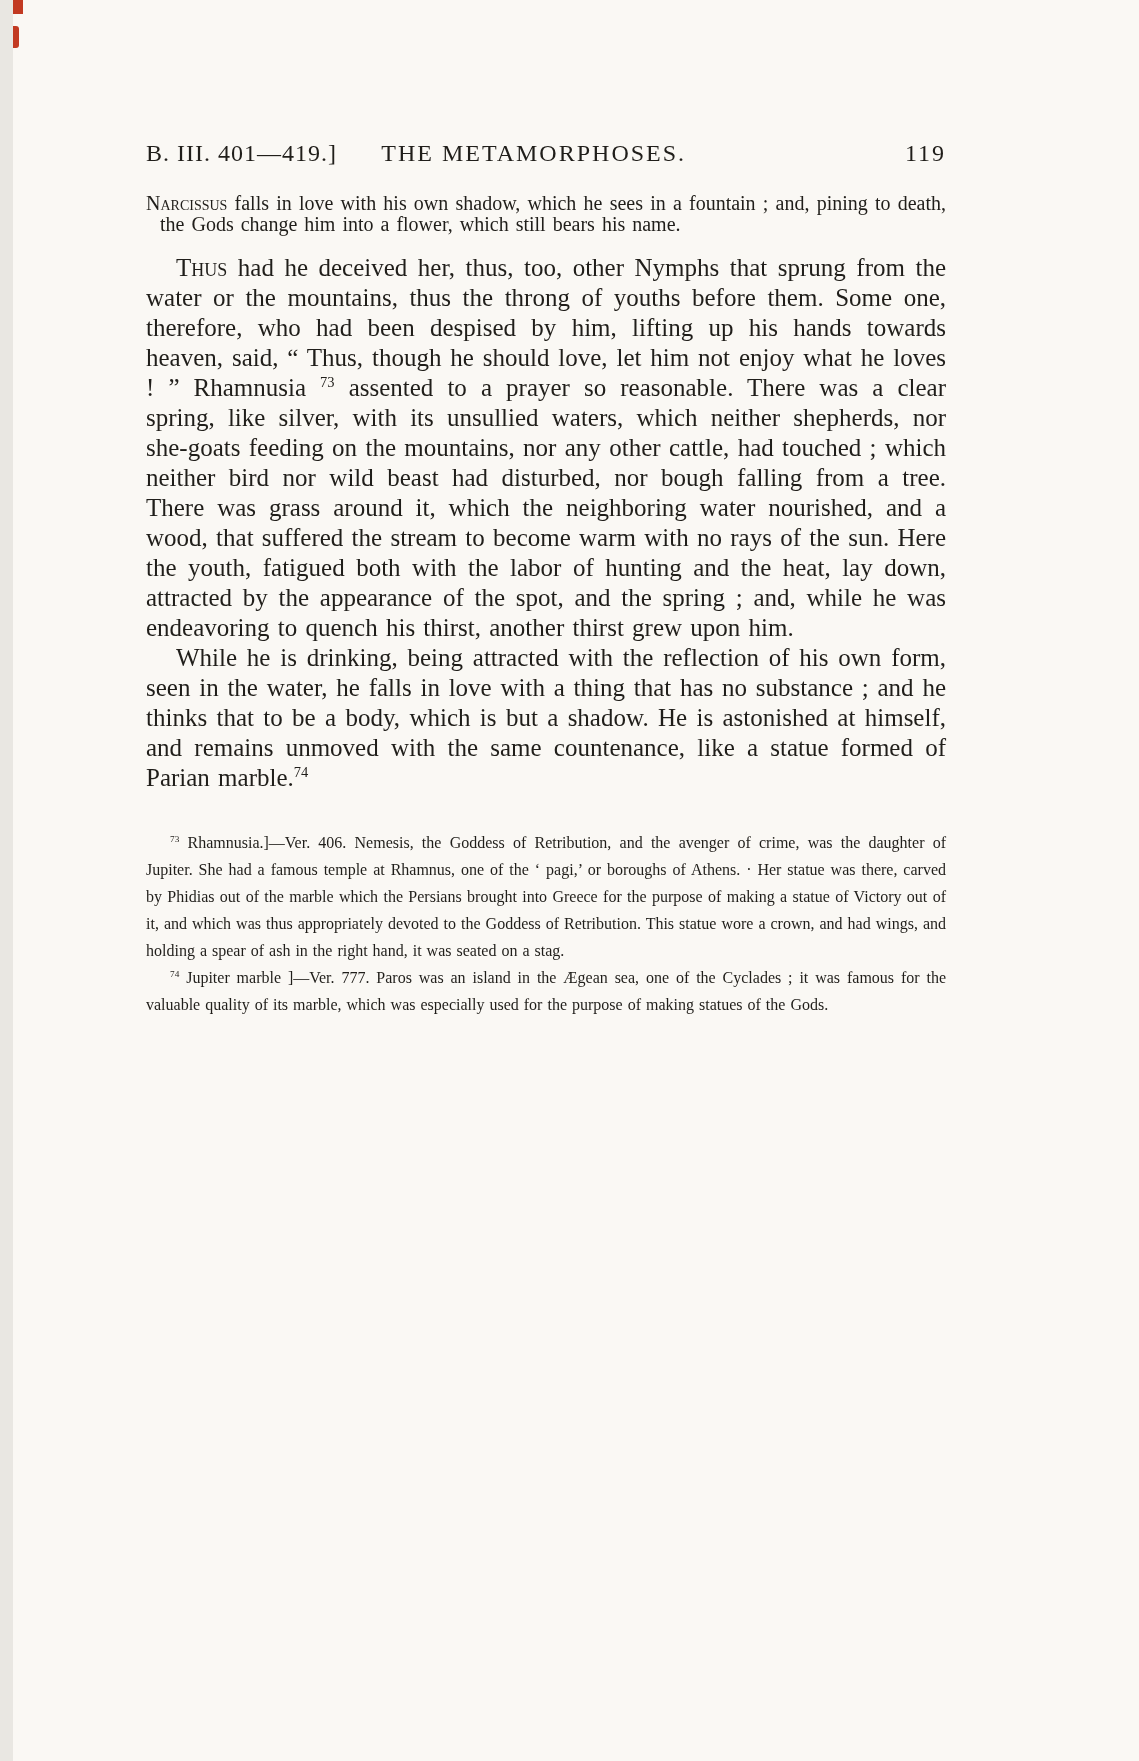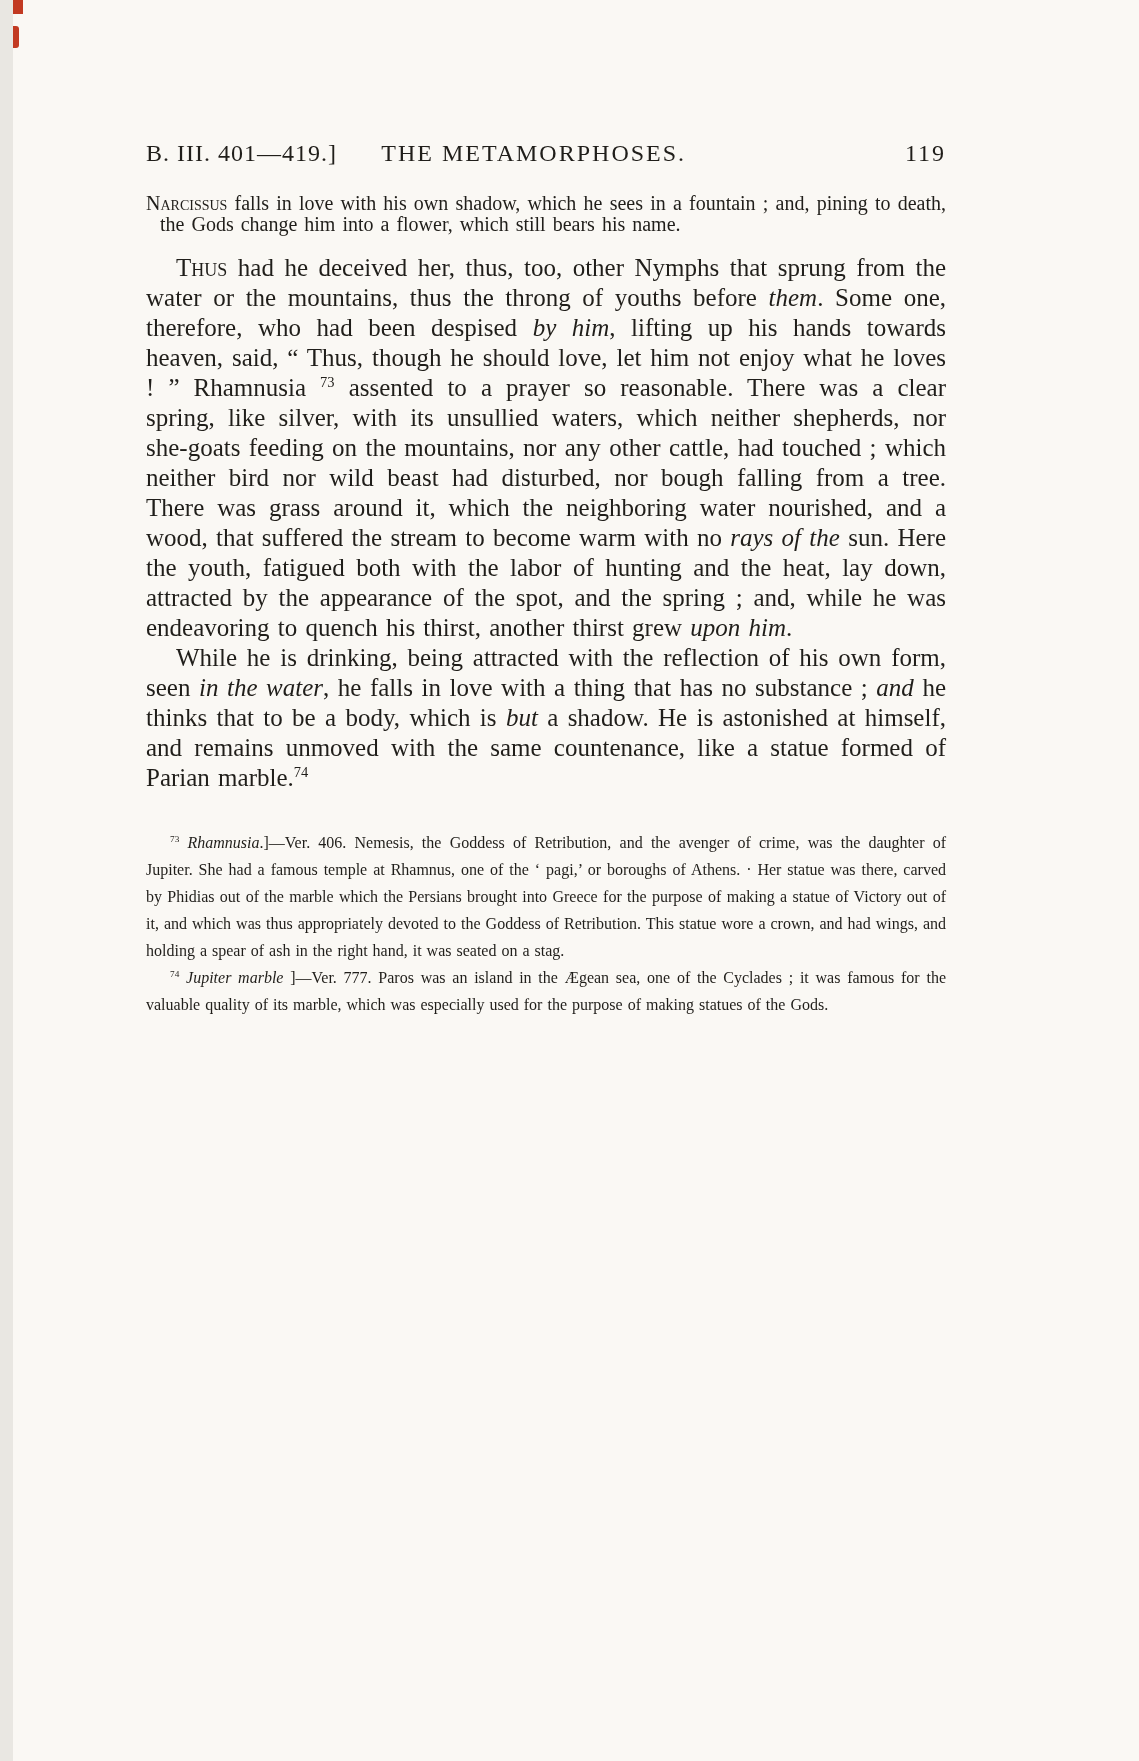--- a/index.html
+++ b/index.html
@@ -76,21 +76,21 @@
     margin-top: 36px;
     font-size: 16px;
     line-height: 27px;
     text-align: justify;
     word-spacing: 1px;
   }
   .footnotes p {
     margin: 0;
     text-indent: 24px;
   }
-  .i  { font-style: italic; }
+  .i  { }
   .sc { font-variant: small-caps; }
   sup {
     font-size: 0.58em;
     vertical-align: super;
     line-height: 0;
   }
 </style>
 </head>
 <body>
 

